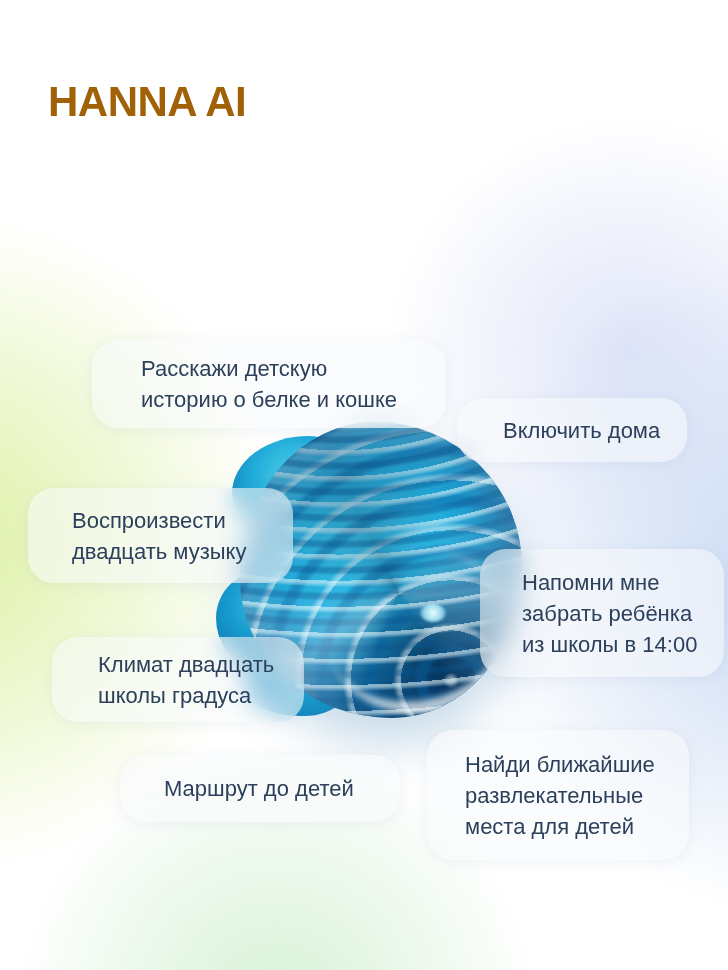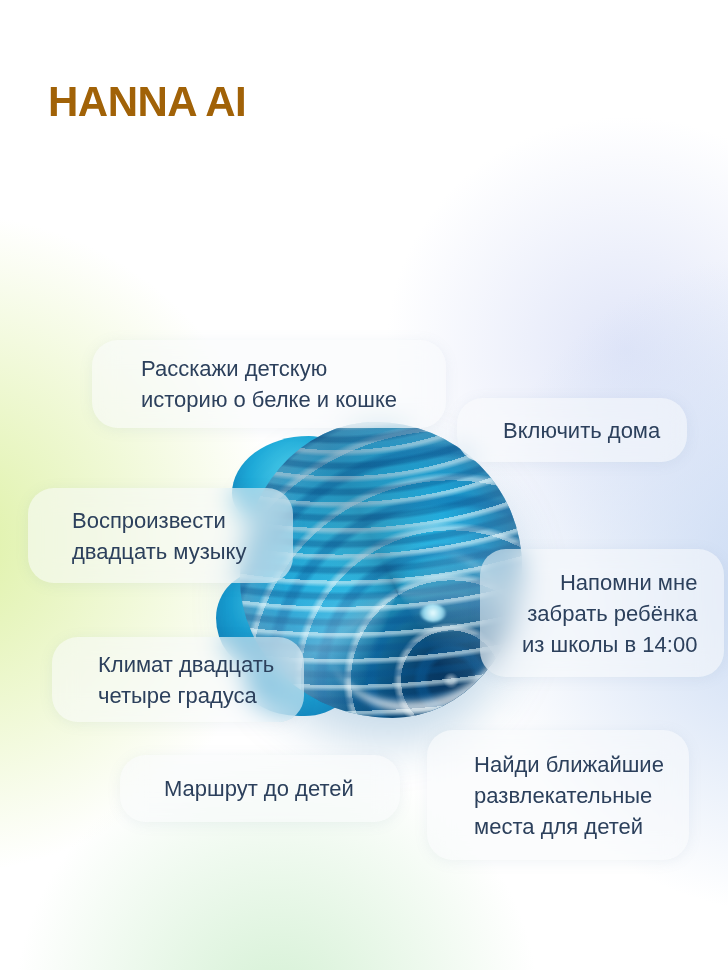--- a/index.html
+++ b/index.html
@@ -29,24 +29,24 @@
     backdrop-filter:blur(12px);
     -webkit-backdrop-filter:blur(12px);
     box-shadow:0 2px 14px rgba(110,140,165,0.10);
   }
   .bubble p{
     margin:16px;color:#2c405c;font-size:22px;line-height:31px;white-space:pre-line;
   }
   .b-story   {left:92px;  top:340px; width:321px; height:88px;  padding-left:33px;}
   .b-screen  {left:457px; top:398px; width:200px; height:64px;  padding-left:30px;}
   .b-music   {left:28px;  top:488px; width:237px; height:95px;  padding-left:28px;}
-  .b-reminder{left:480px; top:549px; width:218px; height:128px; padding-left:26px;text-align:right;}
+  .b-reminder{left:480px; top:549px; width:218px; height:128px; padding-left:26px;}
   .b-climate {left:52px;  top:637px; width:222px; height:85px;  padding-left:30px;}
   .b-route   {left:120px; top:755px; width:252px; height:67px;  padding-left:28px;}
-  .b-places  {left:427px; top:730px; width:240px; height:130px; padding-left:22px;justify-content:center;}
+  .b-places  {left:427px; top:730px; width:240px; height:130px; padding-left:22px;}
 
   
   .orb{position:absolute;left:216px;top:422px;width:306px;height:298px;z-index:1;}
   .lump{position:absolute;background:radial-gradient(circle at 55% 35%, #49d2ee 0%, #18a2d4 45%, #0c6ca8 100%);}
   .lump-a{left:0;   top:148px;width:92px; height:96px;border-radius:54% 46% 58% 42%/50% 55% 45% 50%;}
   .lump-b{left:30px;top:212px;width:112px;height:82px;border-radius:45% 55% 50% 50%/55% 45% 60% 40%;}
   .lump-c{left:16px;top:14px; width:128px;height:96px;border-radius:60% 40% 55% 45%/60% 50% 50% 40%;
           background:radial-gradient(circle at 50% 45%, #57d8f0 0%, #1fabd9 55%, #0e79b2 100%);}
   .core{
     position:absolute;left:24px;top:0;width:282px;height:296px;overflow:hidden;
@@ -112,21 +112,21 @@
   <p>Воспроизвести
 двадцать музыку</p>
 </div>
 <div class="bubble b-reminder">
   <p>Напомни мне
 забрать ребёнка
 из школы в 14:00</p>
 </div>
 <div class="bubble b-climate">
   <p>Климат двадцать
-четыре градуса</p>
+школы градуса</p>
 </div>
 <div class="bubble b-route">
   <p>Маршрут до детей</p>
 </div>
 <div class="bubble b-places">
   <p>Найди ближайшие
 развлекательные
 места для детей</p>
 </div>
 

